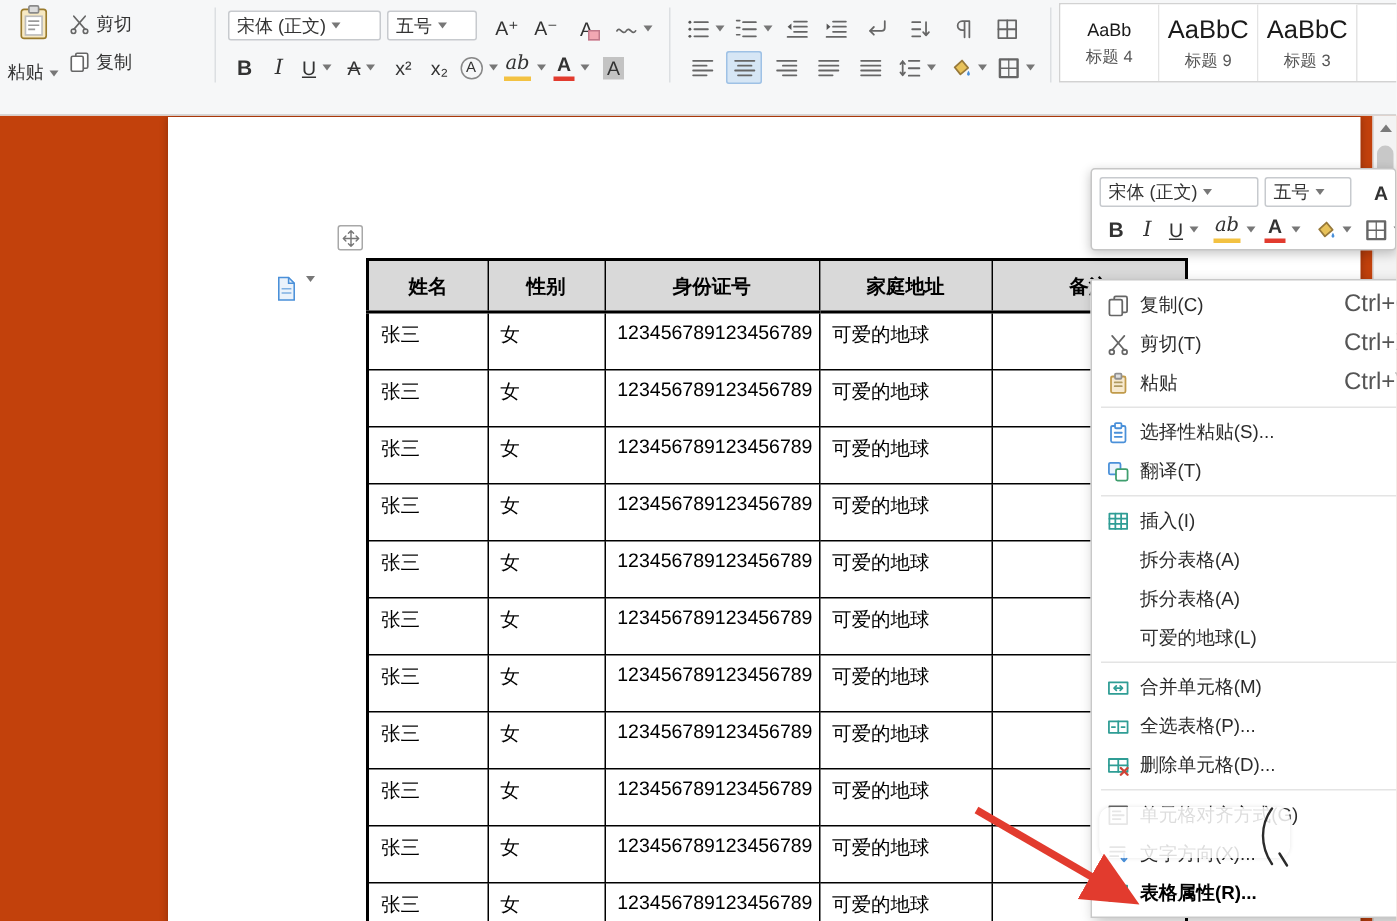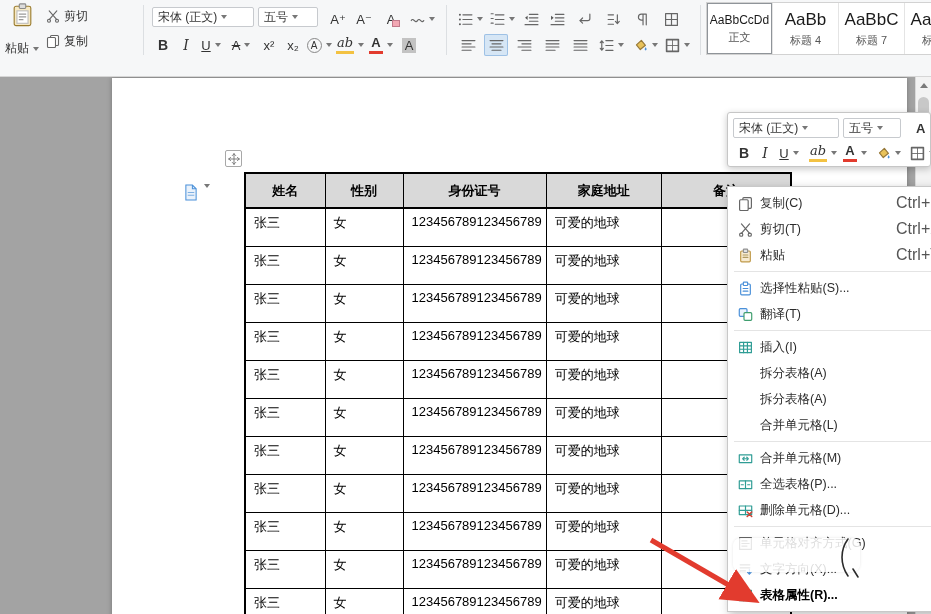--- a/index.html
+++ b/index.html
@@ -31,21 +31,21 @@
   .svgic{display:flex;align-items:center}
 
   .styles-gallery{position:absolute;left:706px;top:2px;height:53px;width:300px;display:flex;background:#fff;border:1px solid #d2d2d2}
   .style-item{width:66px;flex:none;border-right:1px solid #e4e4e4;display:flex;flex-direction:column;align-items:center;justify-content:center;gap:3px;background:#fff}
   .style-item.selected{box-shadow:inset 0 0 0 1px #8f9499}
   .style-preview{font-size:12px;color:#1a1a1a;white-space:nowrap}
   .style-item:nth-child(2) .style-preview,.style-item:nth-child(3) .style-preview,.style-item:nth-child(4) .style-preview{font-size:17px}
   .style-label{font-size:11px;color:#555;white-space:nowrap}
 
   
-  .workspace{position:absolute;left:0;top:77px;right:0;bottom:0;background:#a3a3a3;overflow:hidden}
+  .workspace{position:absolute;left:0;top:77px;right:0;bottom:0;background:#c2410c;overflow:hidden}
   .page{position:absolute;left:112px;top:1px;width:795px;height:560px;background:#fff;box-shadow:0 0 5px rgba(0,0,0,.28)}
   .doc-table{position:absolute;left:132px;top:94px;border-collapse:collapse;table-layout:fixed;border:2px solid #000}
   .doc-table th{background:#d9d9d9;border:1px solid #000;border-bottom:2px solid #000;height:35px;font-size:13px;font-weight:700;color:#000;text-align:center;overflow:hidden;white-space:nowrap}
   .doc-table td{border:1px solid #000;height:38px;padding:5px 4px 0 8px;vertical-align:top;font-size:13px;color:#000;overflow:hidden;white-space:nowrap}
   .table-handle{position:absolute;left:113px;top:72px;width:17px;height:17px;background:#fff;border:1px solid #a8a8a8;display:flex;align-items:center;justify-content:center;border-radius:2px}
   .doc-icon{position:absolute;left:72px;top:106px;display:flex;align-items:flex-start;gap:2px}
 
   .vscroll{position:absolute;right:0;top:0;width:16px;bottom:0;background:#f3f3f3;border-left:1px solid #dadada}
   .vscroll-btn{height:16px;display:flex;align-items:center;justify-content:center}
   .tri-up{width:0;height:0;border-left:4px solid transparent;border-right:4px solid transparent;border-bottom:5px solid #7a7a7a}
@@ -120,31 +120,27 @@
     </div>
     <div class="combo" style="left:258px;top:7px;width:60px">
       <span class="combo-txt">五号</span>
       <span class="caret"></span>
     </div>
 
     <div class="vsep" style="left:446px"></div>
     <div class="vsep" style="left:700px"></div>
 
     <div class="styles-gallery">
-        <div class="style-item selected">
-          <div class="style-preview">AaBbCcDd</div>
-          <div class="style-label">正文</div>
-        </div>
         <div class="style-item">
           <div class="style-preview">AaBb</div>
           <div class="style-label">标题 4</div>
         </div>
         <div class="style-item">
           <div class="style-preview">AaBbC</div>
-          <div class="style-label">标题 7</div>
+          <div class="style-label">标题 9</div>
         </div>
         <div class="style-item">
           <div class="style-preview">AaBbC</div>
           <div class="style-label">标题 3</div>
         </div>
       </div>
   <div class="ibtn " style="left: 326px; top: 8px; width: 24px;">
         <span class="glyph">A⁺</span>
       </div>
       <div class="ibtn " style="left: 352px; top: 8px; width: 24px;">
@@ -562,21 +558,21 @@
       <div class="menu-item">
         <span class="menu-ic"></span>
         <span class="menu-label">拆分表格(A)</span>
       </div>
       <div class="menu-item">
         <span class="menu-ic"></span>
         <span class="menu-label">拆分表格(A)</span>
       </div>
       <div class="menu-item">
         <span class="menu-ic"></span>
-        <span class="menu-label">合并单元格(L)</span>
+        <span class="menu-label">可爱的地球(L)</span>
       </div>
       <div class="menu-sep"></div>
       <div class="menu-item">
         <span class="menu-ic">
           <svg viewBox="0 0 14 14" width="15" height="15" fill="none" stroke="#666" stroke-width="1.1" stroke-linecap="round" stroke-linejoin="round">
             <rect x="1.2" y="3.6" width="11.6" height="7.2" fill="#fff" stroke="#2f9d95"></rect>
             <path d="M5.4 7.2h3.2" stroke="#2f9d95"></path>
             <path d="M5.8 5.8L4.4 7.2l1.4 1.4M8.2 5.8l1.4 1.4-1.4 1.4" stroke="#2f9d95"></path>
           </svg>
         </span>

